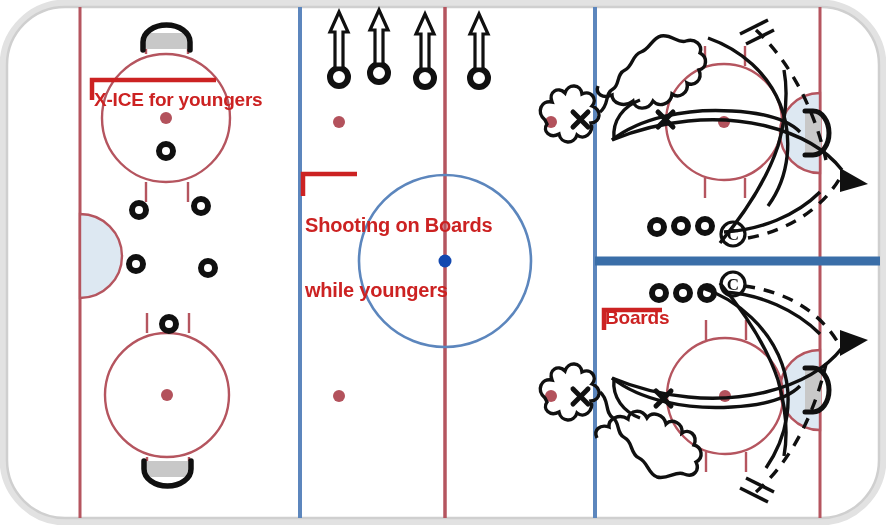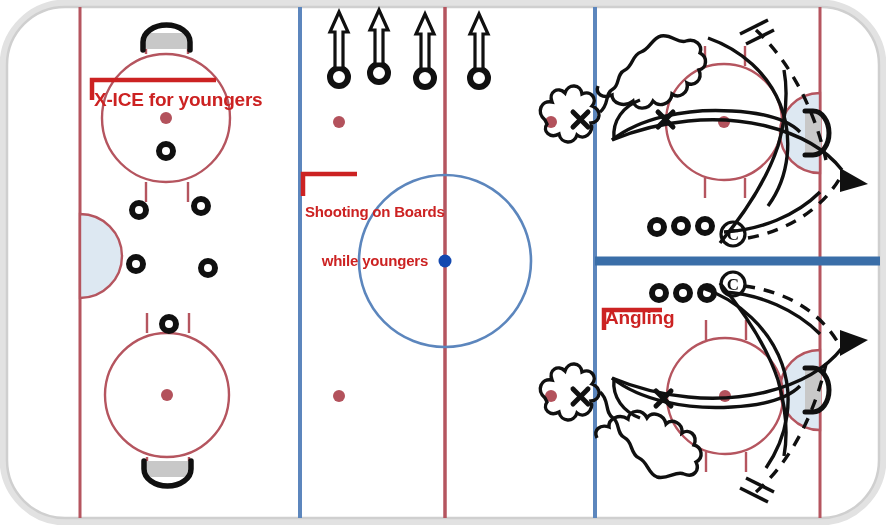--- a/index.html
+++ b/index.html
@@ -9,21 +9,21 @@
   .lbl{
     position:absolute;
     color:#cc2222;
     font-family:"Liberation Sans",sans-serif;
     font-weight:bold;
     white-space:pre;
     letter-spacing:-0.2px;
     line-height:1.08;
   }
   #label-xice{left:94px;top:90px;font-size:19px;}
-  #label-shooting{left:305px;top:172px;font-size:15px;text-align:center;}
+  #label-shooting{left:305px;top:172px;font-size:20px;}
   #label-angling{left:605px;top:308px;font-size:19px;}
 </style>
 </head>
 <body>
 
 <div id="rink-wrap">
 
   <svg id="rink-svg" width="886" height="525" viewBox="0 0 886 525">
     <defs>
       <clipPath id="rinkclip">
@@ -239,15 +239,15 @@
     </g>
   </svg>
 
   <div class="lbl" id="label-xice">X-ICE for youngers</div>
 
   <div class="lbl" id="label-shooting">
     <div>Shooting on Boards</div>
     <div>while youngers</div>
   </div>
 
-  <div class="lbl" id="label-angling">Angling</div>
+  <div class="lbl" id="label-angling">Boards</div>
 
 </div>
 
 </body></html>

